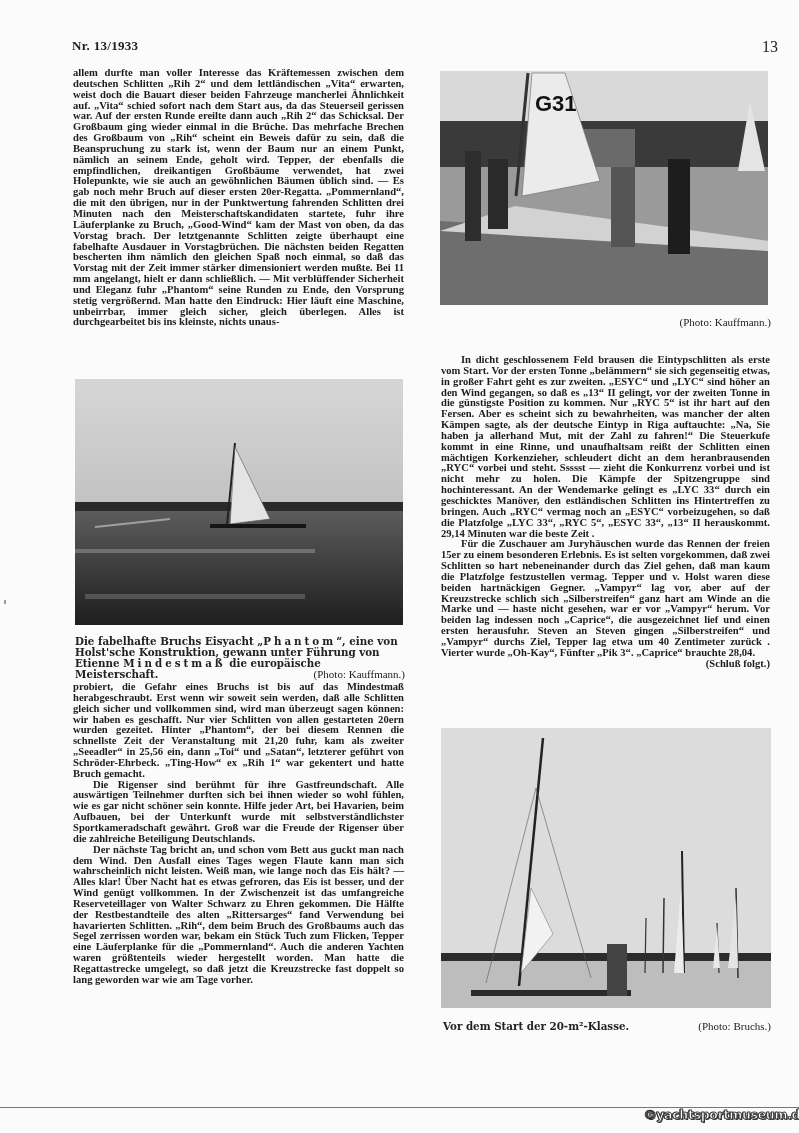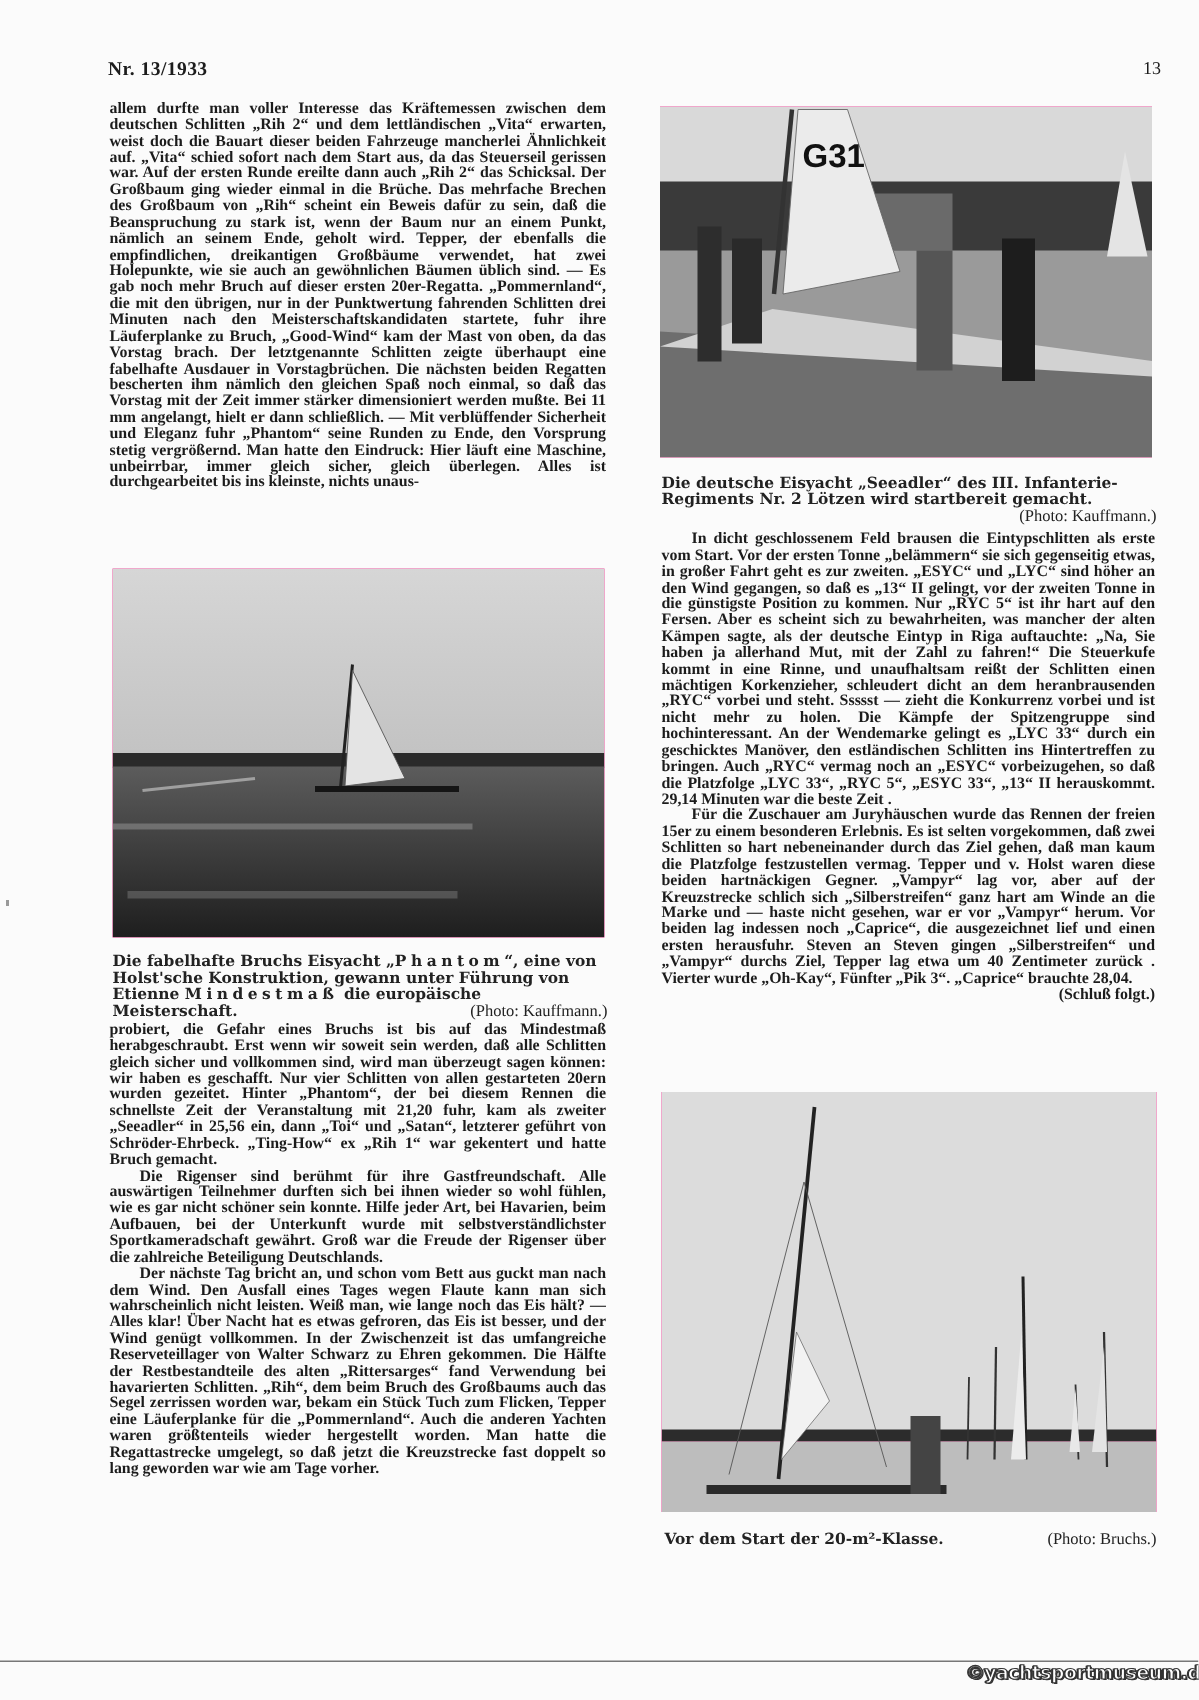--- a/index.html
+++ b/index.html
@@ -1,25 +1,25 @@
 <!DOCTYPE html>
 <html><head>
 <meta charset="utf-8">
 <style>
   html, body { margin: 0; padding: 0; background: #fbfbfb; }
   body { width: 799px; height: 1133px; position: relative; overflow: hidden;
     font-family: "Liberation Serif", "DejaVu Serif", serif; color: #1c1c1c; }
   .hdr-left { position: absolute; left: 72px; top: 38px; font-size: 13px; font-weight: bold; letter-spacing: 0.3px; }
-  .hdr-right { position: absolute; left: 762px; top: 38px; font-size: 12px; }
+  .hdr-right { position: absolute; left: 762px; top: 38px; font-size: 16px; }
   .col { position: absolute; font-size: 10.6px; line-height: 10.85px; text-align: justify; hyphens: none; font-weight: bold; }
   .col p { margin: 0; }
   .col p.ind { text-indent: 20px; }
   .col-left { left: 73px; width: 331px; }
   .col-right { left: 441px; width: 329px; }
-  .photo { position: absolute; overflow: hidden; background: #ec4899; }
+  .photo { position: absolute; overflow: hidden; background: #84cc16; }
   .cap { position: absolute; font-size: 10.3px; line-height: 11px; font-weight: bold; color: #222; font-family: "DejaVu Serif", serif; }
   .cap .credit { font-weight: normal; float: right; font-family: "Liberation Serif", serif; font-size: 11px; }
   .spaced { letter-spacing: 3px; text-align: center; }
   .rule { position: absolute; left: 0; top: 1107px; width: 799px; height: 1px; background: #777; }
   .watermark { position: absolute; left: 644px; top: 1107px; font-family: "DejaVu Sans", sans-serif; font-weight: bold;
     font-size: 12.5px; color: #fff; -webkit-text-stroke: 0.8px #333; text-shadow: 1px 1px 0 #333, -1px 0 0 #333; letter-spacing: -0.3px; }
   .margin-mark { position: absolute; left: 4px; width: 2px; height: 4px; background: #999; }
 </style>
 </head>
 <body>
@@ -79,21 +79,20 @@
     <polygon points="75,135 330,170 328,180 0,160" fill="#d2d2d2"></polygon>
     <rect x="25" y="80" width="16" height="90" fill="#2d2d2d"></rect>
     <rect x="48" y="88" width="20" height="70" fill="#2a2a2a"></rect>
     <rect x="171" y="96" width="24" height="80" fill="#555"></rect>
     <rect x="228" y="88" width="22" height="95" fill="#1d1d1d"></rect>
     <polygon points="310,30 325,100 298,100" fill="#e4e4e4"></polygon>
   </svg>
 </div>
 
 <div class="cap" style="left:441px; top:317px; width:330px;">
-  <span>Die deutsche Eisyacht „Seeadler“ des III. Infanterie-Regiments Nr. 2 Lötzen wird startbereit gemacht.</span>
   <span class="credit">(Photo: Kauffmann.)</span>
 </div>
 
 <div class="col col-right" style="top:355px;">
   <p class="ind">In dicht geschlossenem Feld brausen die Eintypschlitten als erste vom Start. Vor der ersten Tonne „belämmern“ sie sich gegenseitig etwas, in großer Fahrt geht es zur zweiten. „ESYC“ und „LYC“ sind höher an den Wind gegangen, so daß es „13“ II gelingt, vor der zweiten Tonne in die günstigste Position zu kommen. Nur „RYC 5“ ist ihr hart auf den Fersen. Aber es scheint sich zu bewahrheiten, was mancher der alten Kämpen sagte, als der deutsche Eintyp in Riga auftauchte: „Na, Sie haben ja allerhand Mut, mit der Zahl zu fahren!“ Die Steuerkufe kommt in eine Rinne, und unaufhaltsam reißt der Schlitten einen mächtigen Korkenzieher, schleudert dicht an dem heranbrausenden „RYC“ vorbei und steht. Ssssst — zieht die Konkurrenz vorbei und ist nicht mehr zu holen. Die Kämpfe der Spitzengruppe sind hochinteressant. An der Wendemarke gelingt es „LYC 33“ durch ein geschicktes Manöver, den estländischen Schlitten ins Hintertreffen zu bringen. Auch „RYC“ vermag noch an „ESYC“ vorbeizugehen, so daß die Platzfolge „LYC 33“, „RYC 5“, „ESYC 33“, „13“ II herauskommt. 29,14 Minuten war die beste Zeit .</p>
   <p class="ind"><span>Für die Zuschauer am Juryhäuschen wurde das Rennen der freien 15er zu einem besonderen Erlebnis. Es ist selten vorgekommen, daß zwei Schlitten so hart nebeneinander durch das Ziel gehen, daß man kaum die Platzfolge festzustellen vermag. Tepper und v. Holst waren diese beiden hartnäckigen Gegner. „Vampyr“ lag vor, aber auf der Kreuzstrecke schlich sich „Silberstreifen“ ganz hart am Winde an die Marke und — haste nicht gesehen, war er vor „Vampyr“ herum. Vor beiden lag indessen noch „Caprice“, die ausgezeichnet lief und einen ersten herausfuhr. Steven an Steven gingen „Silberstreifen“ und „Vampyr“ durchs Ziel, Tepper lag etwa um 40 Zentimeter zurück . Vierter wurde „Oh-Kay“, Fünfter „Pik 3“. „Caprice“ brauchte 28,04.</span> <span style="float:right;">(Schluß folgt.)</span></p>
 </div>
 
 <div class="photo" style="left:441px; top:728px; width:330px; height:280px;">
   <svg width="330" height="280" viewBox="0 0 330 280">

